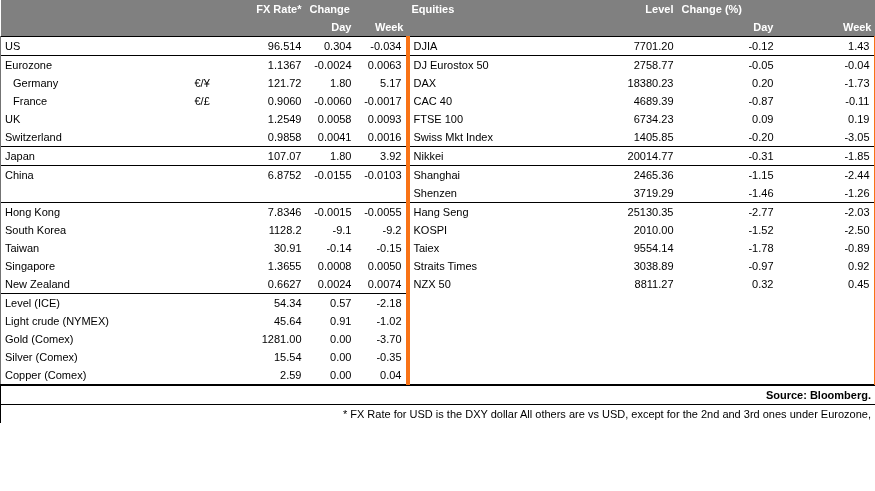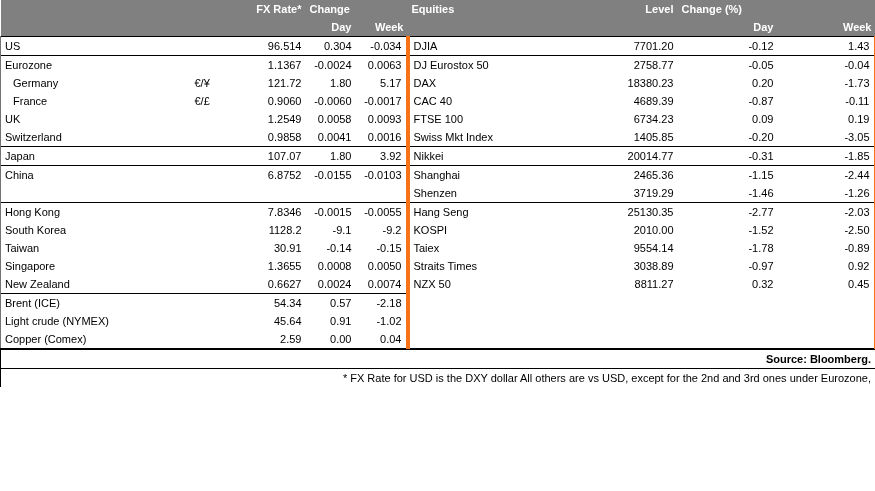--- a/index.html
+++ b/index.html
@@ -208,36 +208,58 @@
           <td class="lbl"></td>
           <td class="num">0.6627</td>
           <td class="num">0.0024</td>
           <td class="num vline-r">0.0074</td>
           <td class="lbl">NZX 50</td>
           <td class="num">8811.27</td>
           <td class="num">0.32</td>
           <td class="num vline-r">0.45</td>
         </tr>
         <tr>
-          <td class="lbl thin-top vline-l">Brent (ICE)</td>
+          <td class="lbl thin-top vline-l">Level (ICE)</td>
           <td class="lbl thin-top"></td>
           <td class="num thin-top">54.34</td>
           <td class="num thin-top">0.57</td>
           <td class="num thin-top vline-r">-2.18</td>
           <td class="lbl"></td>
           <td class="num"></td>
           <td class="num"></td>
           <td class="num vline-r"></td>
         </tr>
         <tr>
           <td class="lbl vline-l">Light crude (NYMEX)</td>
           <td class="lbl"></td>
           <td class="num">45.64</td>
           <td class="num">0.91</td>
           <td class="num vline-r">-1.02</td>
+          <td class="lbl"></td>
+          <td class="num"></td>
+          <td class="num"></td>
+          <td class="num vline-r"></td>
+        </tr>
+        <tr>
+          <td class="lbl vline-l">Gold (Comex)</td>
+          <td class="lbl"></td>
+          <td class="num">1281.00</td>
+          <td class="num">0.00</td>
+          <td class="num vline-r">-3.70</td>
+          <td class="lbl"></td>
+          <td class="num"></td>
+          <td class="num"></td>
+          <td class="num vline-r"></td>
+        </tr>
+        <tr>
+          <td class="lbl vline-l">Silver (Comex)</td>
+          <td class="lbl"></td>
+          <td class="num">15.54</td>
+          <td class="num">0.00</td>
+          <td class="num vline-r">-0.35</td>
           <td class="lbl"></td>
           <td class="num"></td>
           <td class="num"></td>
           <td class="num vline-r"></td>
         </tr>
         <tr>
           <td class="lbl thin-bot vline-l">Copper (Comex)</td>
           <td class="lbl thin-bot"></td>
           <td class="num thin-bot">2.59</td>
           <td class="num thin-bot">0.00</td>

